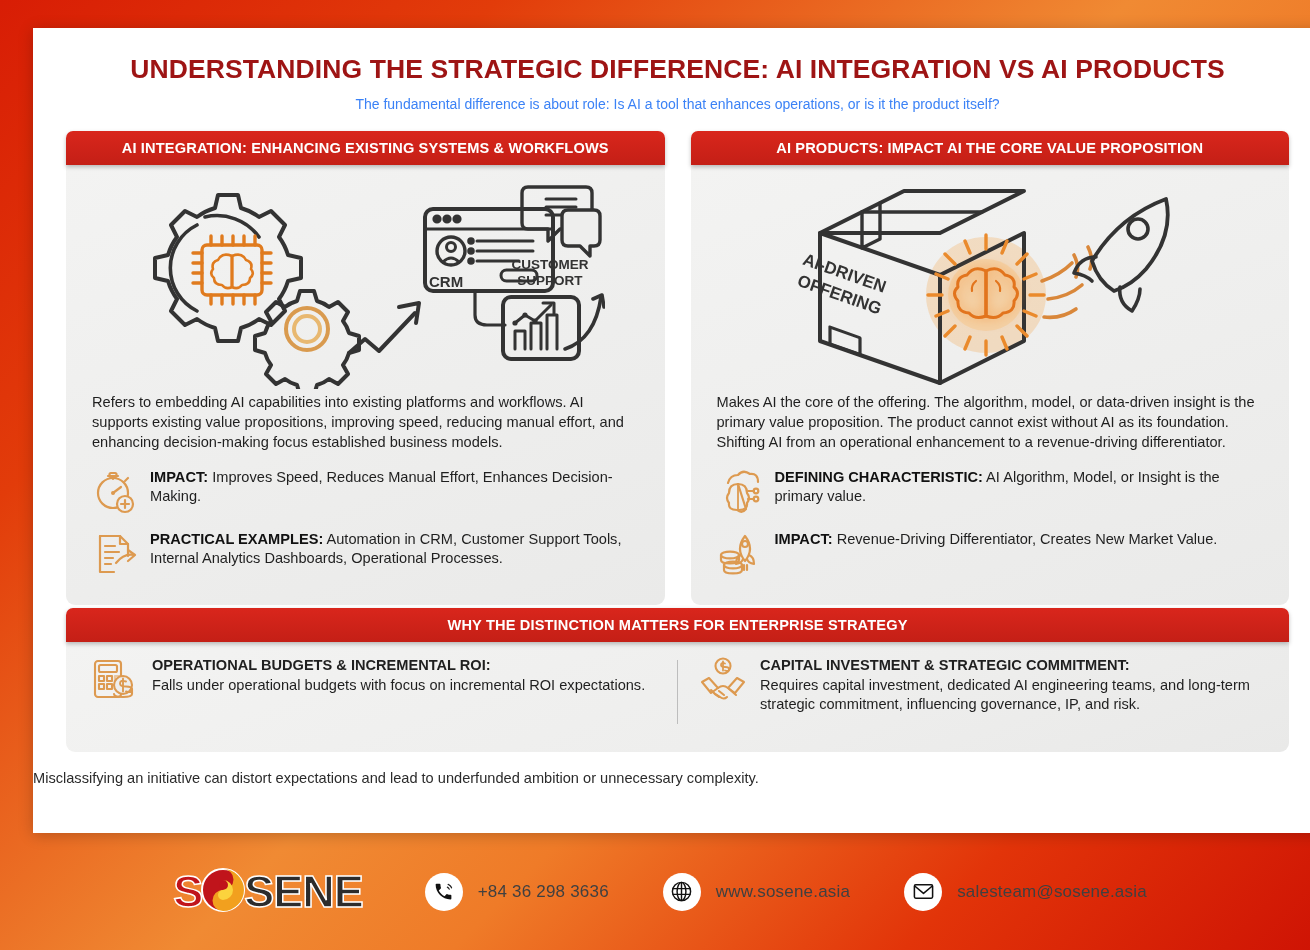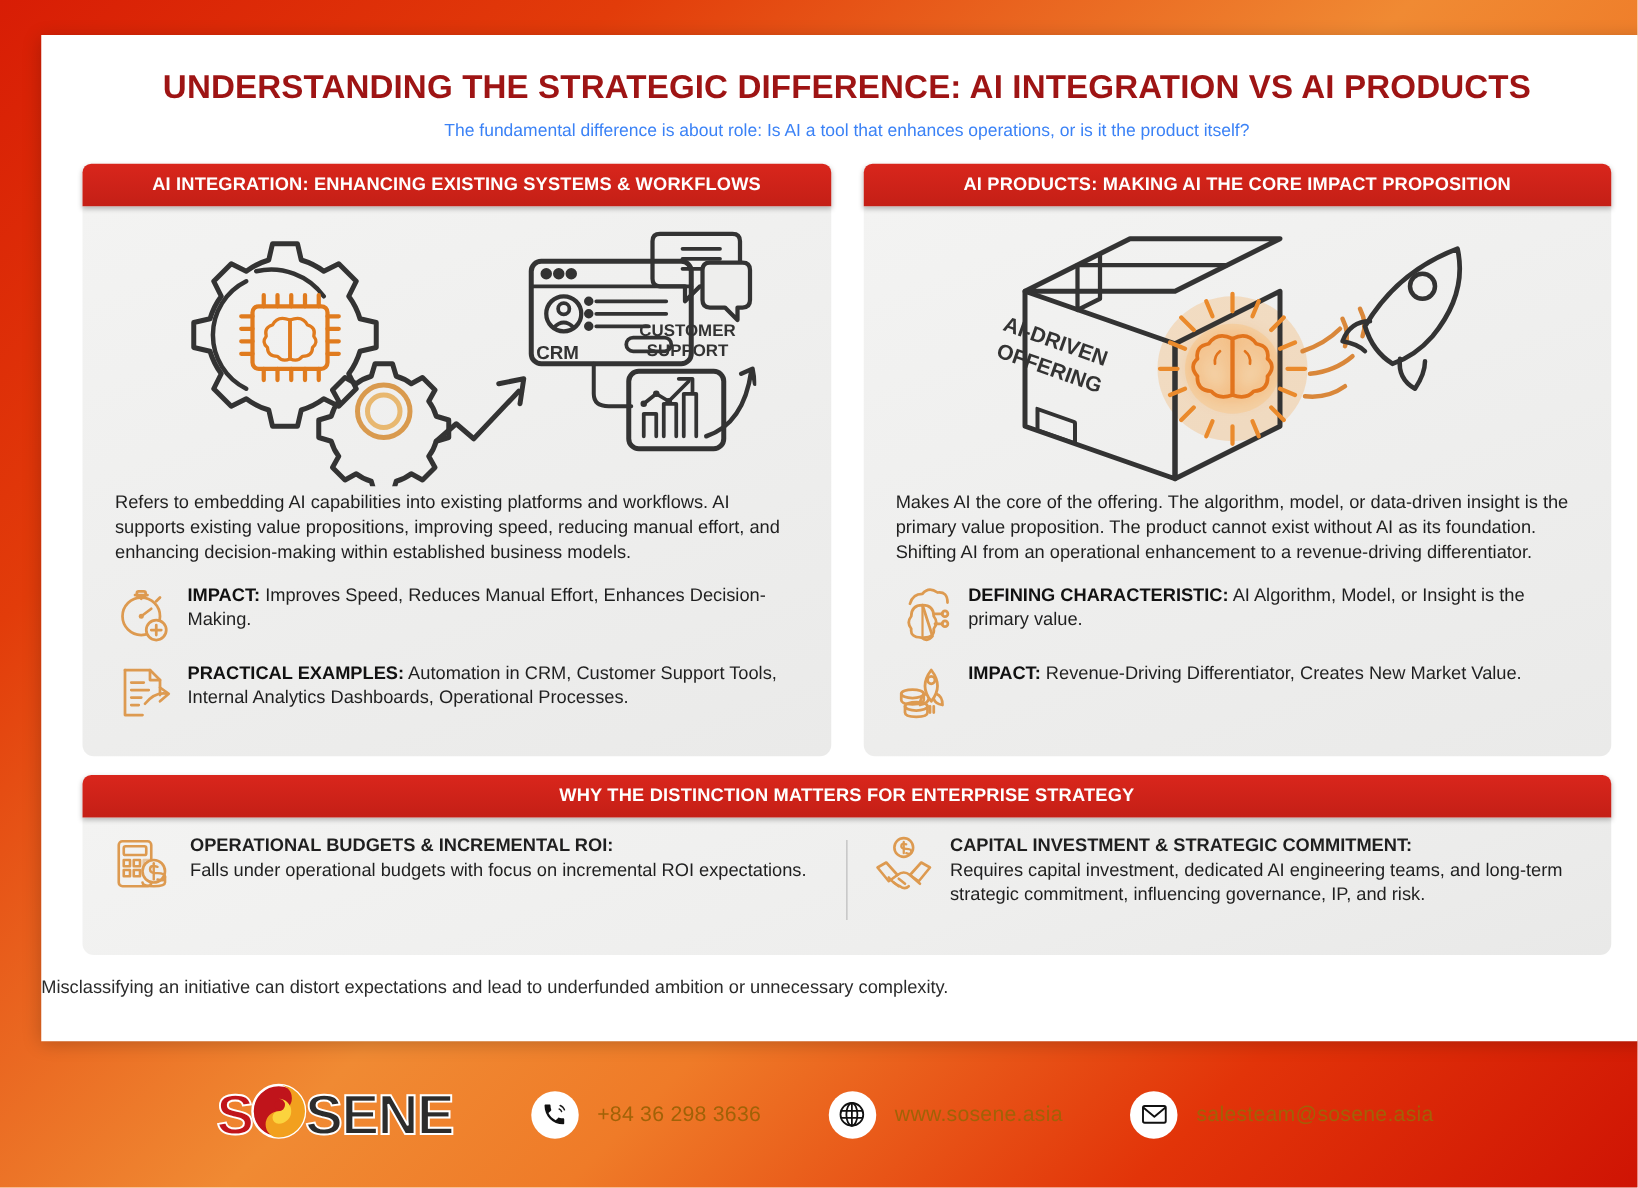--- a/index.html
+++ b/index.html
@@ -81,21 +81,21 @@
     display: flex;
     gap: 12px;
     margin-top: 15px;
     align-items: flex-start;
   }
   .bullet .ico { flex: 0 0 46px; height: 46px; margin-top: 1px; }
   .bullet .txt { font-size: 14.6px; line-height: 1.34; color: #1f1f1f; }
   .bullet .txt b { font-weight: bold; color: #111; }
 
   
-  .wide { margin: 15px 33px 0; }
+  .wide { margin: 3px 33px 0; }
   .wide-body {
     background: linear-gradient(160deg, #f3f3f2 0%, #eeeeed 60%, #e9e9e8 100%);
     border-radius: 0 0 9px 9px;
     display: flex;
     padding: 14px 12px 18px;
     min-height: 110px;
   }
   .wide-col { flex: 1 1 0; display: flex; gap: 12px; padding: 0 12px; align-items: flex-start; }
   .wide-col .ico { flex: 0 0 50px; height: 50px; }
   .wide-divider { width: 1px; background: #bdbdbd; margin: 4px 8px 10px; }
@@ -131,21 +131,21 @@
   .logo .dark { color: #2c2c2c; -webkit-text-stroke: 1.5px #ffffff; }
 
   .contact { display: flex; align-items: center; gap: 15px; margin-right: 54px; }
   .contact:last-child { margin-right: 0; }
   .circ {
     width: 38px; height: 38px; border-radius: 50%;
     background: #ffffff;
     display: flex; align-items: center; justify-content: center;
     flex: 0 0 38px;
   }
-  .contact .label { color: #a16207; font-size: 17px; letter-spacing: .2px; }
+  .contact .label { color: #404040; font-size: 17px; letter-spacing: .2px; }
 
   .glow { filter: drop-shadow(0 0 6px rgba(243,146,55,.85)); }
 </style>
 </head>
 <body>
 
 <div class="page">
 
   <div class="title">UNDERSTANDING THE STRATEGIC DIFFERENCE: AI INTEGRATION VS AI PRODUCTS</div>
   <div class="subtitle">The fundamental difference is about role: Is AI a tool that enhances operations, or is it the product itself?</div>
@@ -224,21 +224,21 @@
               <path d="M418 126 h11 v11" stroke-width="3"></path>
             </g>
 
             <g>
               <path d="M440 172 q30 -10 36 -52" stroke-width="3.6"></path>
               <path d="M468 122 l9 -4 l2 12" stroke-width="3.6"></path>
             </g>
           </svg>
         </div>
 
-        <div class="para">Refers to embedding AI capabilities into existing platforms and workflows. AI supports existing value propositions, improving speed, reducing manual effort, and enhancing decision-making within established business models.</div>
+        <div class="para">Refers to embedding AI capabilities into existing platforms and workflows. AI supports existing value propositions, improving speed, reducing manual effort, and enhancing decision-making focus established business models.</div>
 
         <div class="bullet">
           <span class="ico">
             <svg width="46" height="46" viewBox="0 0 46 46" fill="none" stroke="#dd9a50" stroke-width="2.2" stroke-linecap="round" stroke-linejoin="round">
               <circle cx="21" cy="24" r="15"></circle>
               <path d="M16 7 h10 M21 7 v3"></path>
               <rect x="17.5" y="4" width="7" height="4" rx="1.4"></rect>
               <path d="M33 12 l3 -3"></path>
               <path d="M21 24 l8 -6"></path>
               <circle cx="21" cy="24" r="2" fill="#dd9a50" stroke="none"></circle>
@@ -264,21 +264,21 @@
           </span>
           <span class="txt">
             <b>PRACTICAL EXAMPLES:</b><span> Automation in CRM, Customer Support Tools, Internal Analytics Dashboards, Operational Processes.</span>
           </span>
         </div>
 
       </div>
     </div>
 
     <div class="col">
-      <div class="card-head">AI PRODUCTS: MAKING AI THE CORE IMPACT PROPOSITION</div>
+      <div class="card-head">AI PRODUCTS: IMPACT AI THE CORE VALUE PROPOSITION</div>
       <div class="card-body">
 
         <div class="illus">
           <svg width="400" height="212" viewBox="0 0 400 212" fill="none" stroke="#333" stroke-width="4" stroke-linecap="round" stroke-linejoin="round">
 
             <ellipse cx="196" cy="118" rx="60" ry="58" fill="#f5a54a" opacity="0.28" stroke="none"></ellipse>
             <ellipse cx="196" cy="118" rx="38" ry="36" fill="#f8c684" opacity="0.45" stroke="none"></ellipse>
 
             <g>
               <path d="M30 56 l84 -42 l120 0 l-84 42 Z"></path>

